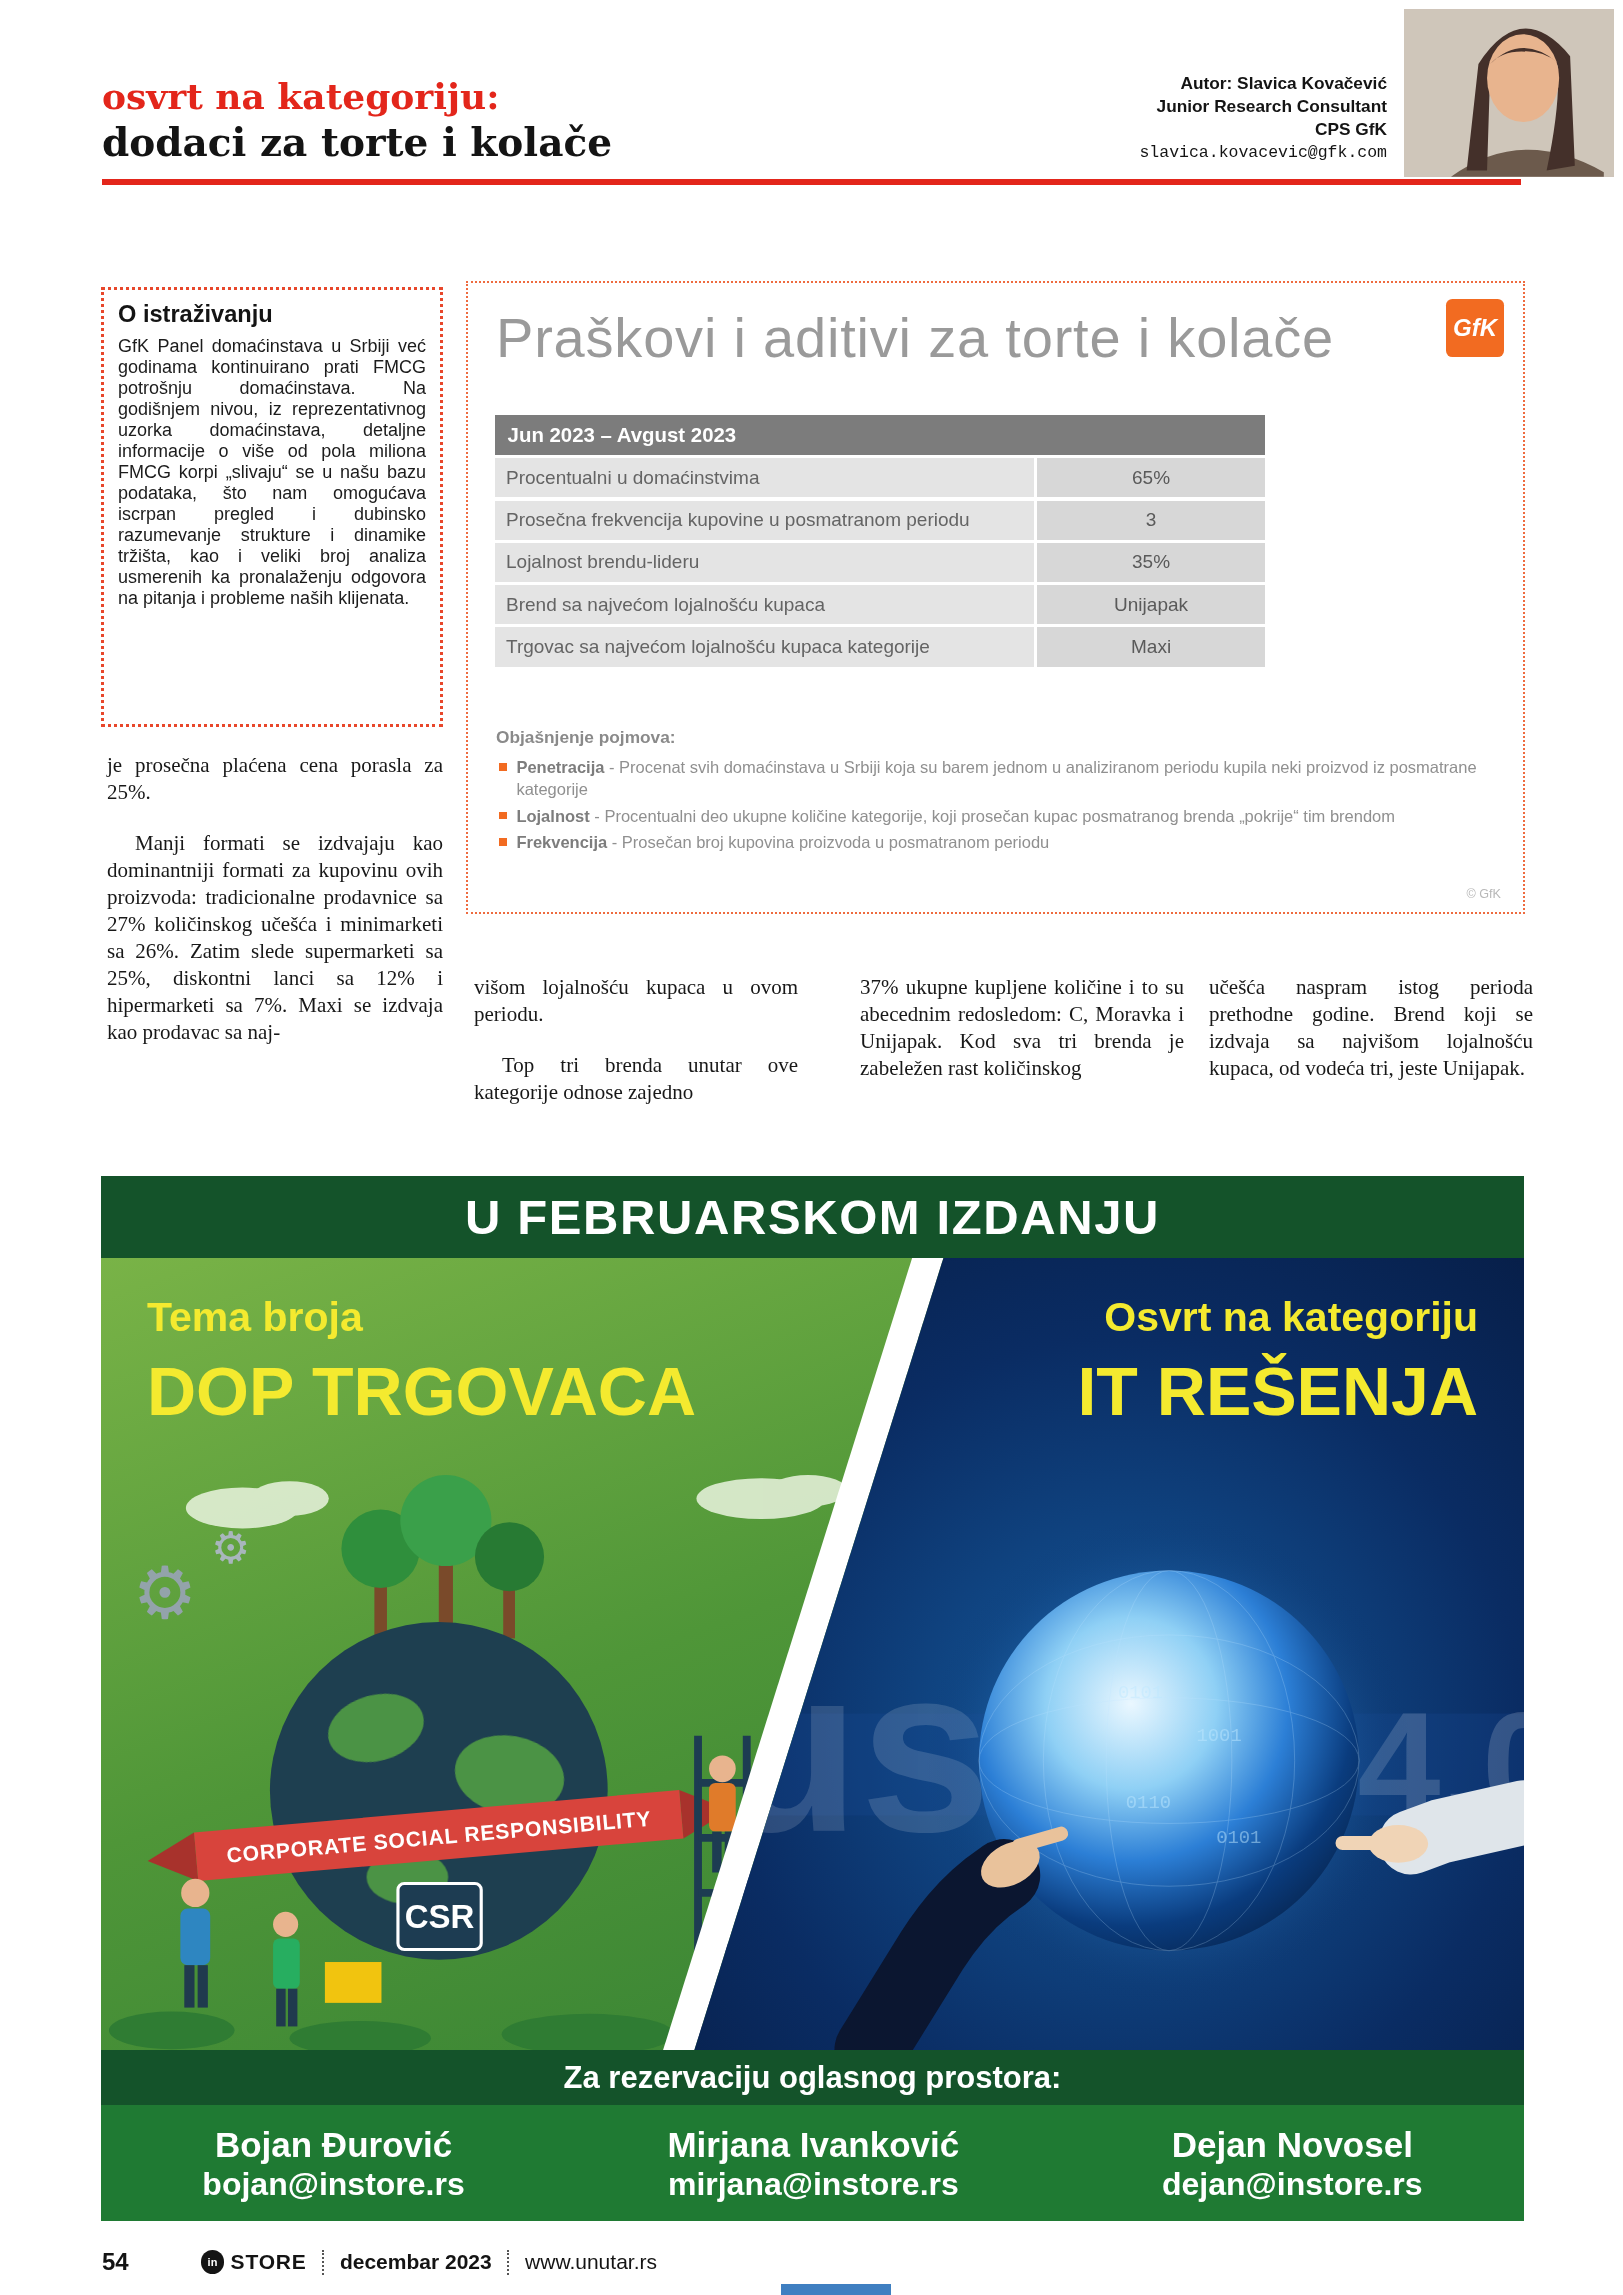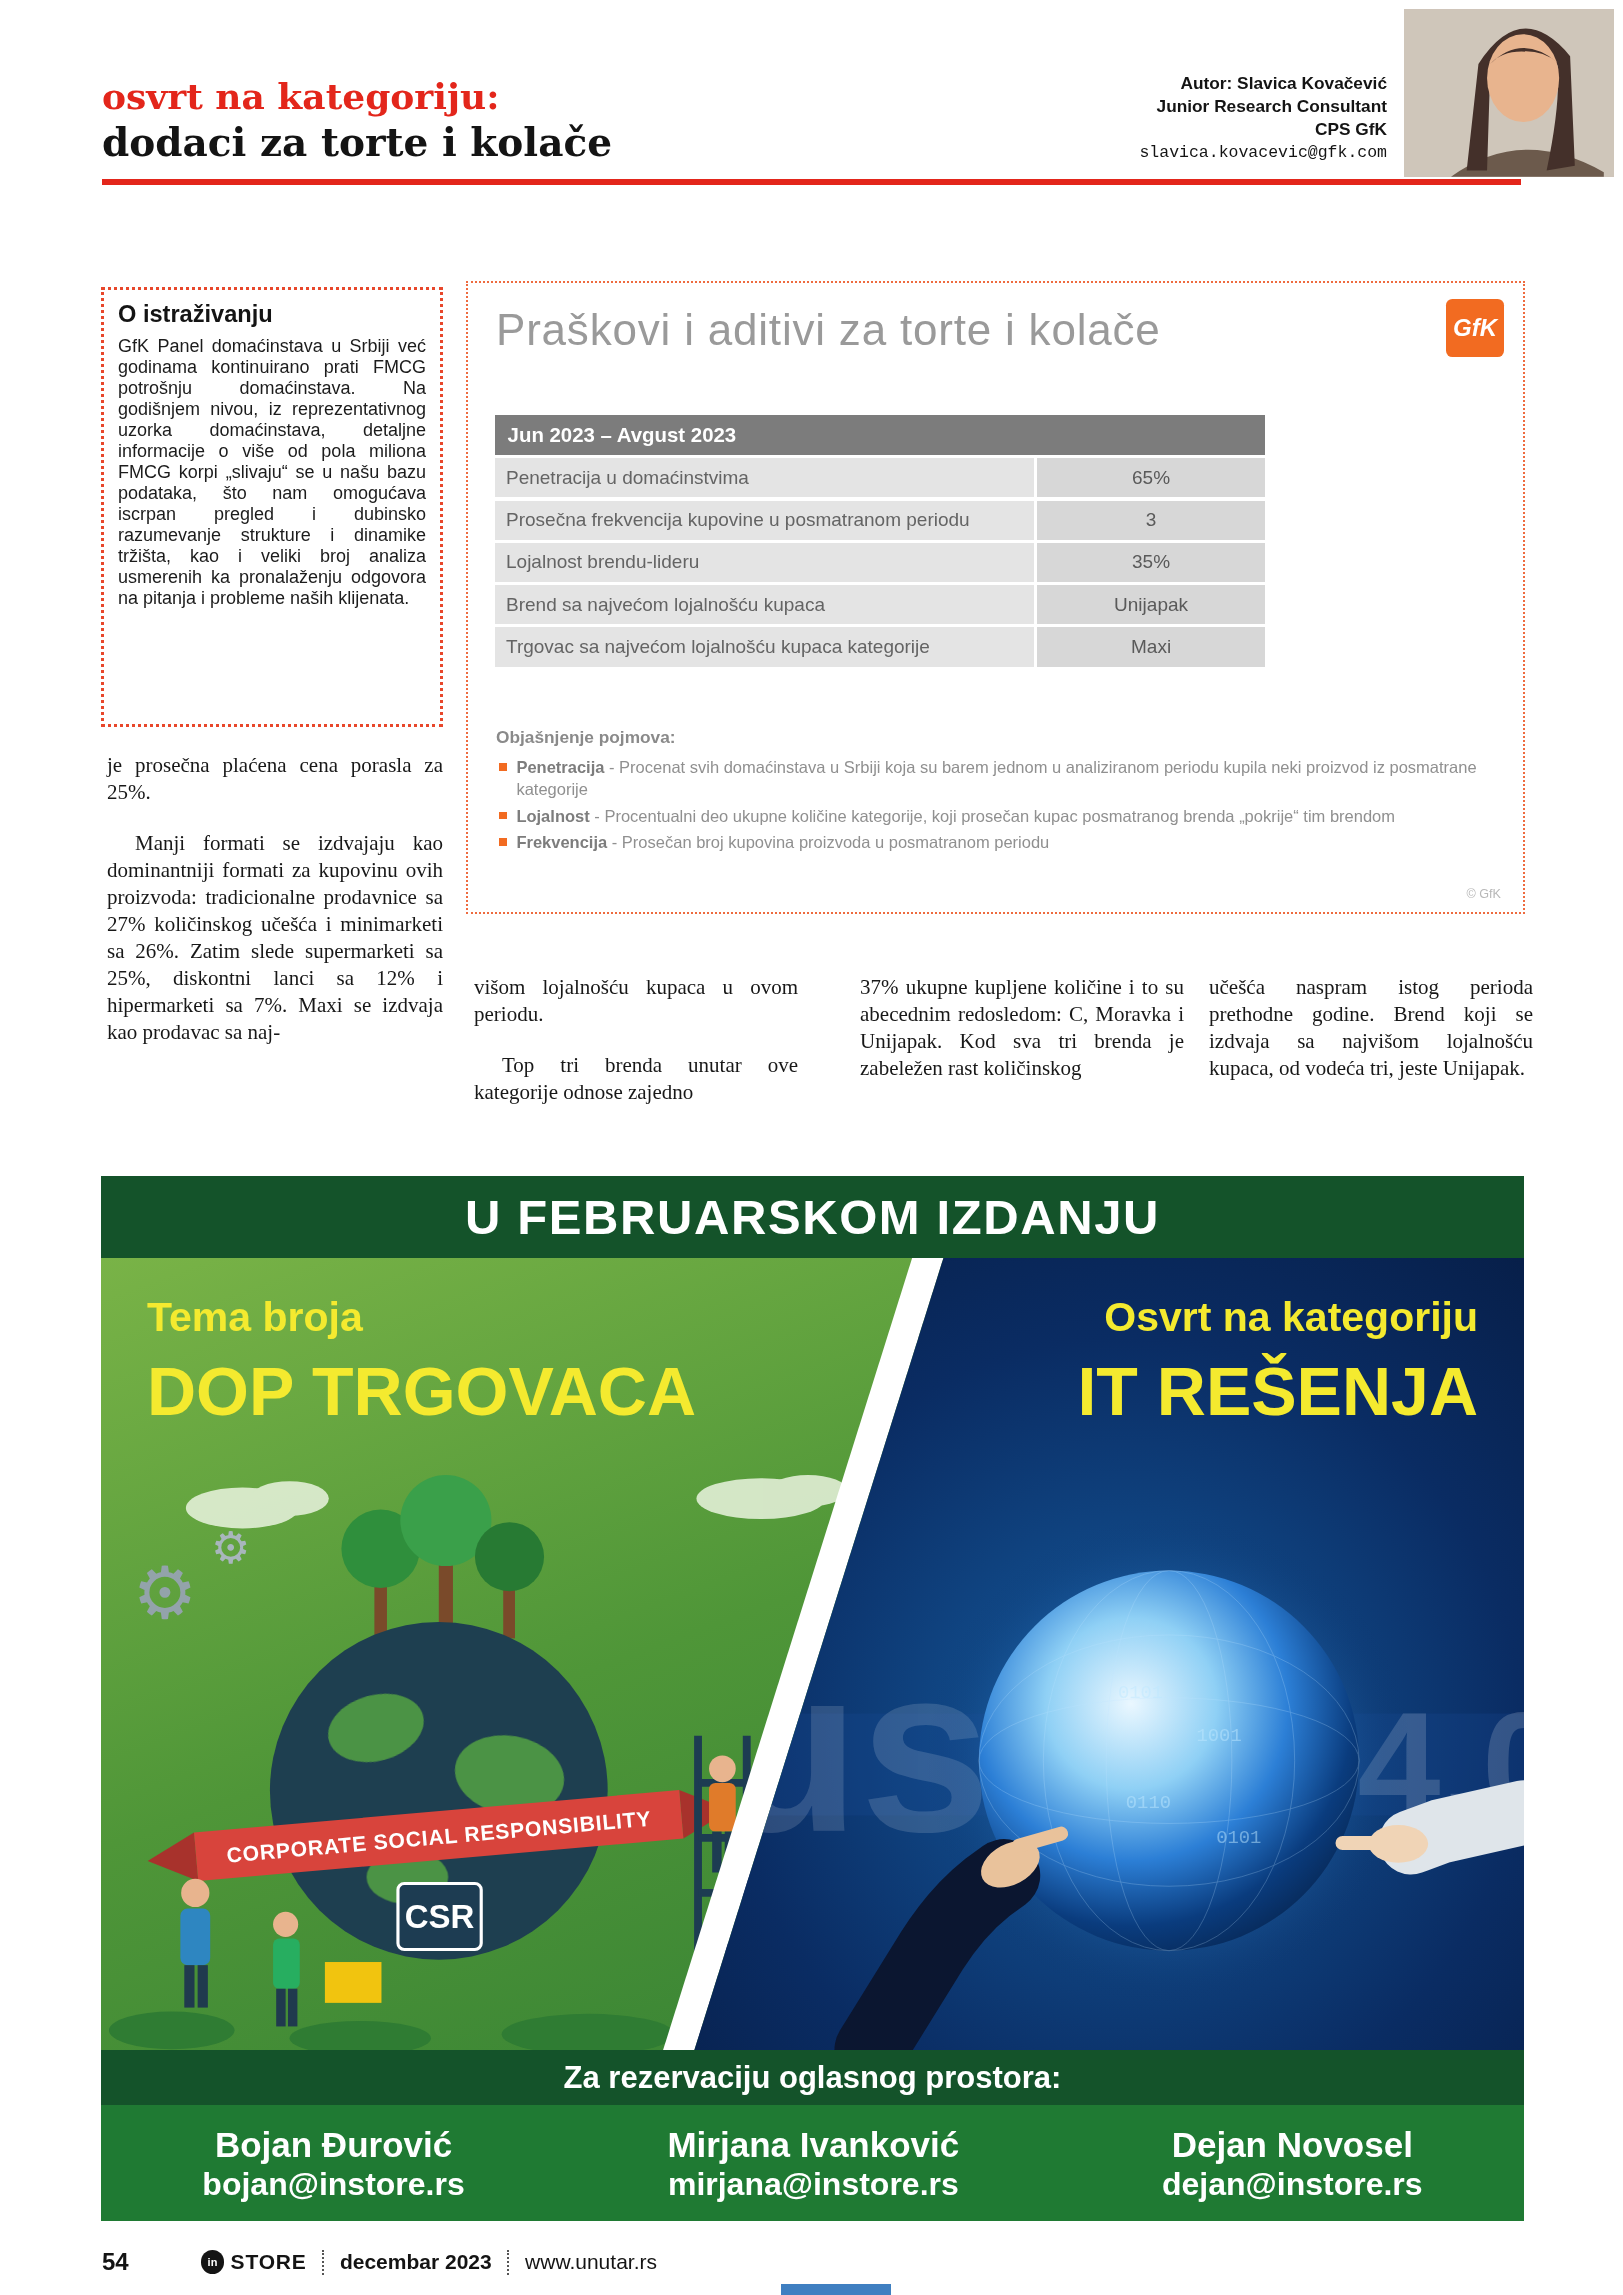--- a/index.html
+++ b/index.html
@@ -29,21 +29,21 @@
   .serif-col p { margin:0; }
   .serif-col p + p { margin-top:23.6px; text-indent:28px; }
   .col-left { left:107px; top:752px; width:336px; }
   .mid-1 { left:474px;  top:974px; width:324px; }
   .mid-2 { left:860px; top:974px; width:324px; }
   .mid-3 { left:1209px; top:974px; width:324px; }
 
   
   .slide { position:absolute; left:466px; top:281px; width:1059px; height:633px; box-sizing:border-box;
            border:2.4px dotted #ee6b3f; background:#ffffff; }
-  .slide-title { position:absolute; left:28px; top:22px; font-size:44px; color:#9a9a9a; letter-spacing:0.8px; white-space:nowrap; }
+  .slide-title { position:absolute; left:28px; top:22px; font-size:56px; color:#9a9a9a; letter-spacing:0.8px; white-space:nowrap; }
   .gfk-logo { position:absolute; right:19px; top:15.7px; width:58px; height:58px; background:#f26b21; border-radius:6.3px;
               display:flex; align-items:center; justify-content:center; }
   .gfk-logo span { color:#fff; font-weight:bold; font-style:italic; font-size:24px; }
   .slide-table { position:absolute; left:27px; top:132px; width:770px; }
   .slide-thead { background:#7c7c7c; color:#fff; font-weight:bold; font-size:20.4px; padding:8.6px 12.6px; }
   .slide-row { display:flex; margin-top:3.1px; }
   .cell-label { flex:0 0 70%; background:#e4e4e4; color:#646464; font-size:19px; padding:8.6px 11px; box-sizing:border-box; }
   .cell-value { flex:1; background:#d7d7d7; color:#5a5a5a; font-size:19px; margin-left:3.1px;
                 display:flex; align-items:center; justify-content:center; }
   .terms { position:absolute; left:28px; top:444px; width:1001px; }
@@ -127,21 +127,21 @@
   <div class="slide">
     <div class="slide-title">Praškovi i aditivi za torte i kolače</div>
     <div class="gfk-logo">
       <span>GfK</span>
     </div>
 
     <div class="slide-table">
       <div class="slide-thead">Jun 2023 – Avgust 2023</div>
 
       <div class="slide-row">
-        <div class="cell-label">Penetracija u domaćinstvima</div>
+        <div class="cell-label">Procentualni u domaćinstvima</div>
         <div class="cell-value">65%</div>
       </div>
       <div class="slide-row">
         <div class="cell-label">Prosečna frekvencija kupovine u posmatranom periodu</div>
         <div class="cell-value">3</div>
       </div>
       <div class="slide-row">
         <div class="cell-label">Lojalnost brendu-lideru</div>
         <div class="cell-value">35%</div>
       </div>

